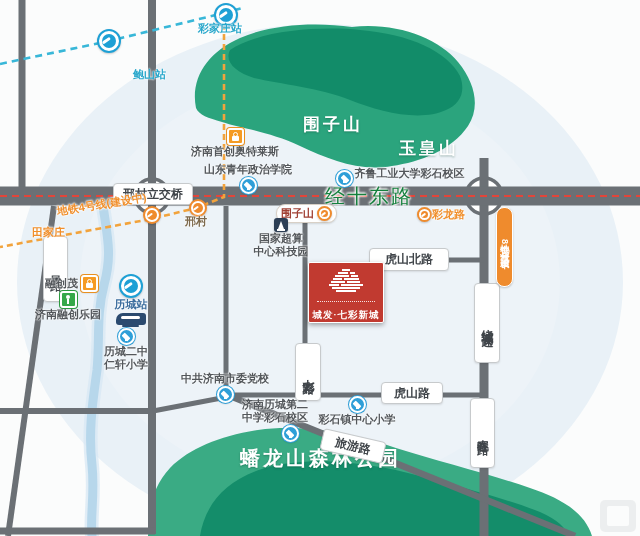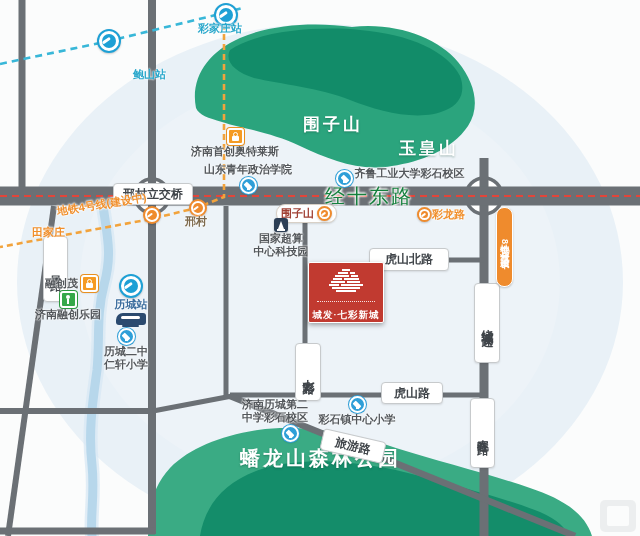--- a/index.html
+++ b/index.html
@@ -214,20 +214,24 @@
     <span class="txt">历城站</span>
     <span class="ic-train"></span>
   </div>
 
   <div class="poi" style="left:96px;top:328px;width:60px;">
     <span class="ic-school"></span>
     <span class="txt">历城二中</span>
     <span class="txt">仁轩小学</span>
   </div>
 
+  <div class="poi" style="left:165px;top:372px;width:120px;">
+    <span class="txt">中共济南市委党校</span>
+    <span class="ic-school" style="margin-top:1px;"></span>
+  </div>
 
   <div class="poi" style="left:230px;top:398px;width:90px;">
     <span class="txt">济南历城第二</span>
     <span class="txt">中学彩石校区</span>
     <span class="ic-school" style="margin-top:1px;margin-left:30px;"></span>
   </div>
 
   <div class="poi" style="left:307px;top:396px;width:100px;">
     <span class="ic-school"></span>
     <span class="txt">彩石镇中心小学</span>

